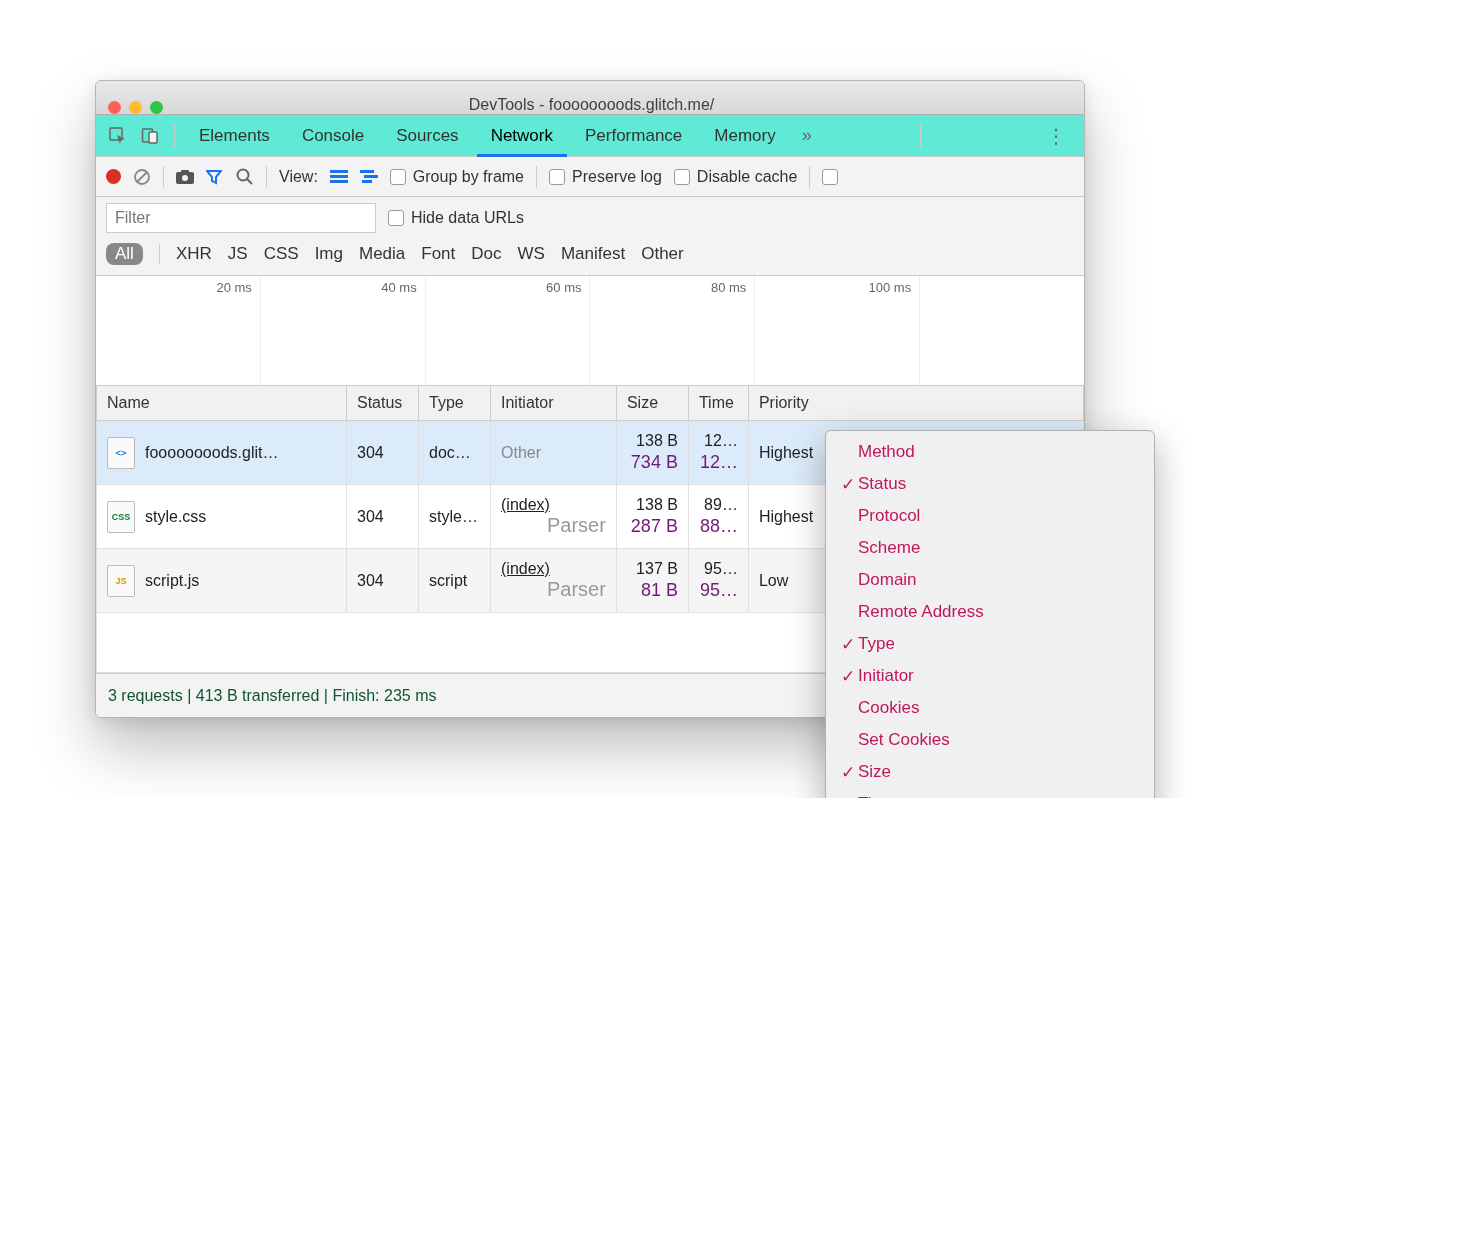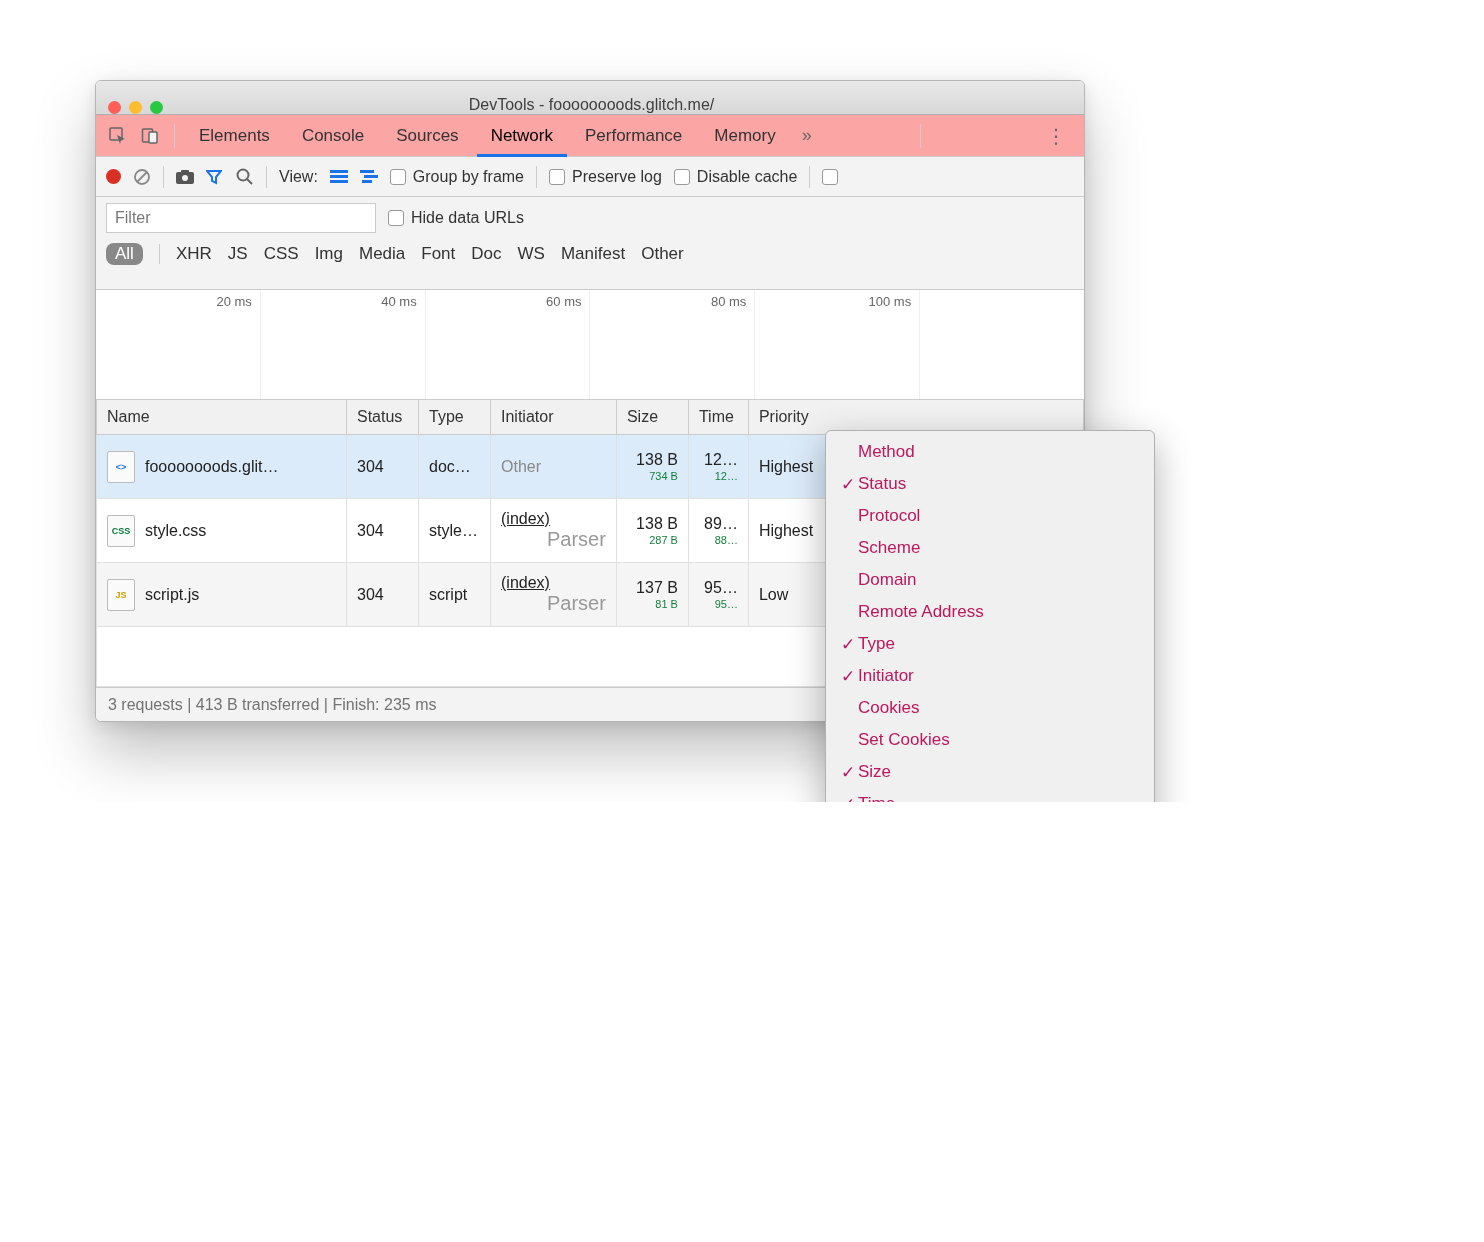--- a/index.html
+++ b/index.html
@@ -9,21 +9,21 @@
 .window{width:990px;border:1px solid #b5b5b5;border-radius:6px;background:#fff;box-shadow:0 30px 60px rgba(0,0,0,.25),0 4px 16px rgba(0,0,0,.1);overflow:hidden;}
 .titlebar{height:34px;background:linear-gradient(#e8e8e8,#d8d8d8);display:flex;align-items:flex-end;padding:0 12px;border-bottom:1px solid #b0b0b0;}
 .traffic{display:flex;gap:8px;}
 .dot{width:13px;height:13px;border-radius:50%;}
 .dot.red{background:#ff5f57;}
 .dot.yellow{background:#febc2e;}
 .dot.green{background:#28c840;}
 .title{flex:1;text-align:center;font-size:16px;color:#404040;font-weight:400;}
 
 
-.tabs{height:42px;display:flex;align-items:center;border-bottom:1px solid #ccc;background:#fca5a5;padding:0 8px;gap:4px;}
+.tabs{height:42px;display:flex;align-items:center;border-bottom:1px solid #ccc;background:#5eead4;padding:0 8px;gap:4px;}
 .tab-icon{width:28px;height:28px;display:flex;align-items:center;justify-content:center;color:#666;}
 .tabs .sep{width:1px;height:24px;background:#ccc;margin:0 6px;}
 .tab{padding:0 14px;height:42px;display:flex;align-items:center;font-size:17px;color:#333;cursor:pointer;}
 .tab.active{color:#000;font-weight:500;border-bottom:3px solid #1a73e8;padding-top:3px;}
 .more-tabs{margin-left:8px;color:#666;font-size:18px;}
 .kebab{margin-left:auto;padding:0 10px;color:#666;font-size:20px;letter-spacing:0;}
 
 
 .toolbar{height:40px;display:flex;align-items:center;border-bottom:1px solid #ccc;background:#f3f3f3;padding:0 10px;gap:12px;}
 .rec{width:15px;height:15px;border-radius:50%;background:#d93025;}
@@ -34,21 +34,21 @@
 .view-label{font-size:16px;color:#333;}
 .cb{width:16px;height:16px;border:1.5px solid #999;border-radius:3px;background:#fff;flex-shrink:0;}
 .cb-label{font-size:16px;color:#333;display:flex;align-items:center;gap:7px;}
 
 
 .filter-row{display:flex;align-items:center;gap:12px;padding:6px 10px;background:#f3f3f3;}
 .filter-input{width:270px;height:30px;border:1px solid #ccc;background:#fff;padding:12px 8px;font-size:16px;color:#333;}
 .filter-input::placeholder{color:#777;}
 
 
-.type-filters{display:flex;align-items:center;gap:16px;padding:4px 10px 24px;background:#f3f3f3;border-bottom:1px solid #ccc;}
+.type-filters{display:flex;align-items:center;gap:16px;padding:4px 10px 10px;background:#f3f3f3;border-bottom:1px solid #ccc;}
 .chip{font-size:17px;color:#333;cursor:pointer;}
 .chip.active{background:#888;color:#fff;border-radius:8px;padding:1px 9px;}
 .type-sep{width:1px;height:20px;background:#ccc;}
 
 
 .timeline{height:110px;border-bottom:1px solid #ccc;display:flex;background:#fff;}
 .tick{flex:1;border-right:1px solid #eee;font-size:13px;color:#666;text-align:right;padding:4px 8px 0 0;}
 .tick:last-child{border-right:none;}
 
 
@@ -56,28 +56,28 @@
 .nettable th{background:#f1f1f1;border:1px solid #ccc;border-top:none;padding:8px 10px;text-align:left;font-weight:400;font-size:16px;color:#333;margin-top:40px;}
 .nettable td{border:1px solid #e0e0e0;padding:6px 10px;font-size:16px;color:#222;vertical-align:middle;height:64px;}
 .nettable tr.sel td{background:#dcebfa;}
 .nettable tr.even td{background:#f5f5f5;}
 .name-cell{display:flex;align-items:center;gap:10px;}
 .file-ico{width:28px;height:32px;border:1px solid #bbb;border-radius:2px;background:#fafafa;display:flex;align-items:center;justify-content:center;font-size:9px;font-weight:bold;flex-shrink:0;}
 .file-ico.doc{color:#1a73e8;}
 .file-ico.css{color:#0a7c3e;}
 .file-ico.js{color:#d39b00;}
 .stack{display:flex;flex-direction:column;line-height:1.25;text-align:right;}
-.stack .sub{color:#15803d;font-size:11px;}
+.stack .sub{color:#701a75;font-size:18px;}
 .ini{color:#222;text-decoration:underline;}
 .ini-sub{color:#999;font-size:20px;margin-left:46px;}
 
 .empty-rows{height:60px;border:1px solid #e0e0e0;border-top:none;}
 
 
-.statusbar{height:34px;border-top:1px solid #ccc;background:#f3f3f3;display:flex;align-items:center;padding:0 12px;font-size:16px;color:#737373;}
+.statusbar{height:44px;border-top:1px solid #ccc;background:#f3f3f3;display:flex;align-items:center;padding:0 12px;font-size:16px;color:#14532d;}
 
 
 .ctxmenu{position:absolute;width:330px;background:#f0f0f0;border:1px solid #b0b0b0;border-radius:6px;box-shadow:0 12px 36px rgba(0,0,0,.3);padding:5px 0;}
 .ctx-item{height:32px;display:flex;align-items:center;padding:0 14px 0 12px;font-size:17px;color:#be185d;cursor:pointer;}
 .ctx-item .chk{width:20px;display:inline-block;text-align:center;}
 .ctx-item.hover{background:#0a6cff;color:#fff;}
 .ctx-sep{height:1px;background:#d0d0d0;margin:5px 0;}
 .ctx-item .arrow{margin-left:auto;font-size:12px;}
 
 .cursor-ptr{position:absolute;font-size:20px;transform:rotate(-10deg);}

